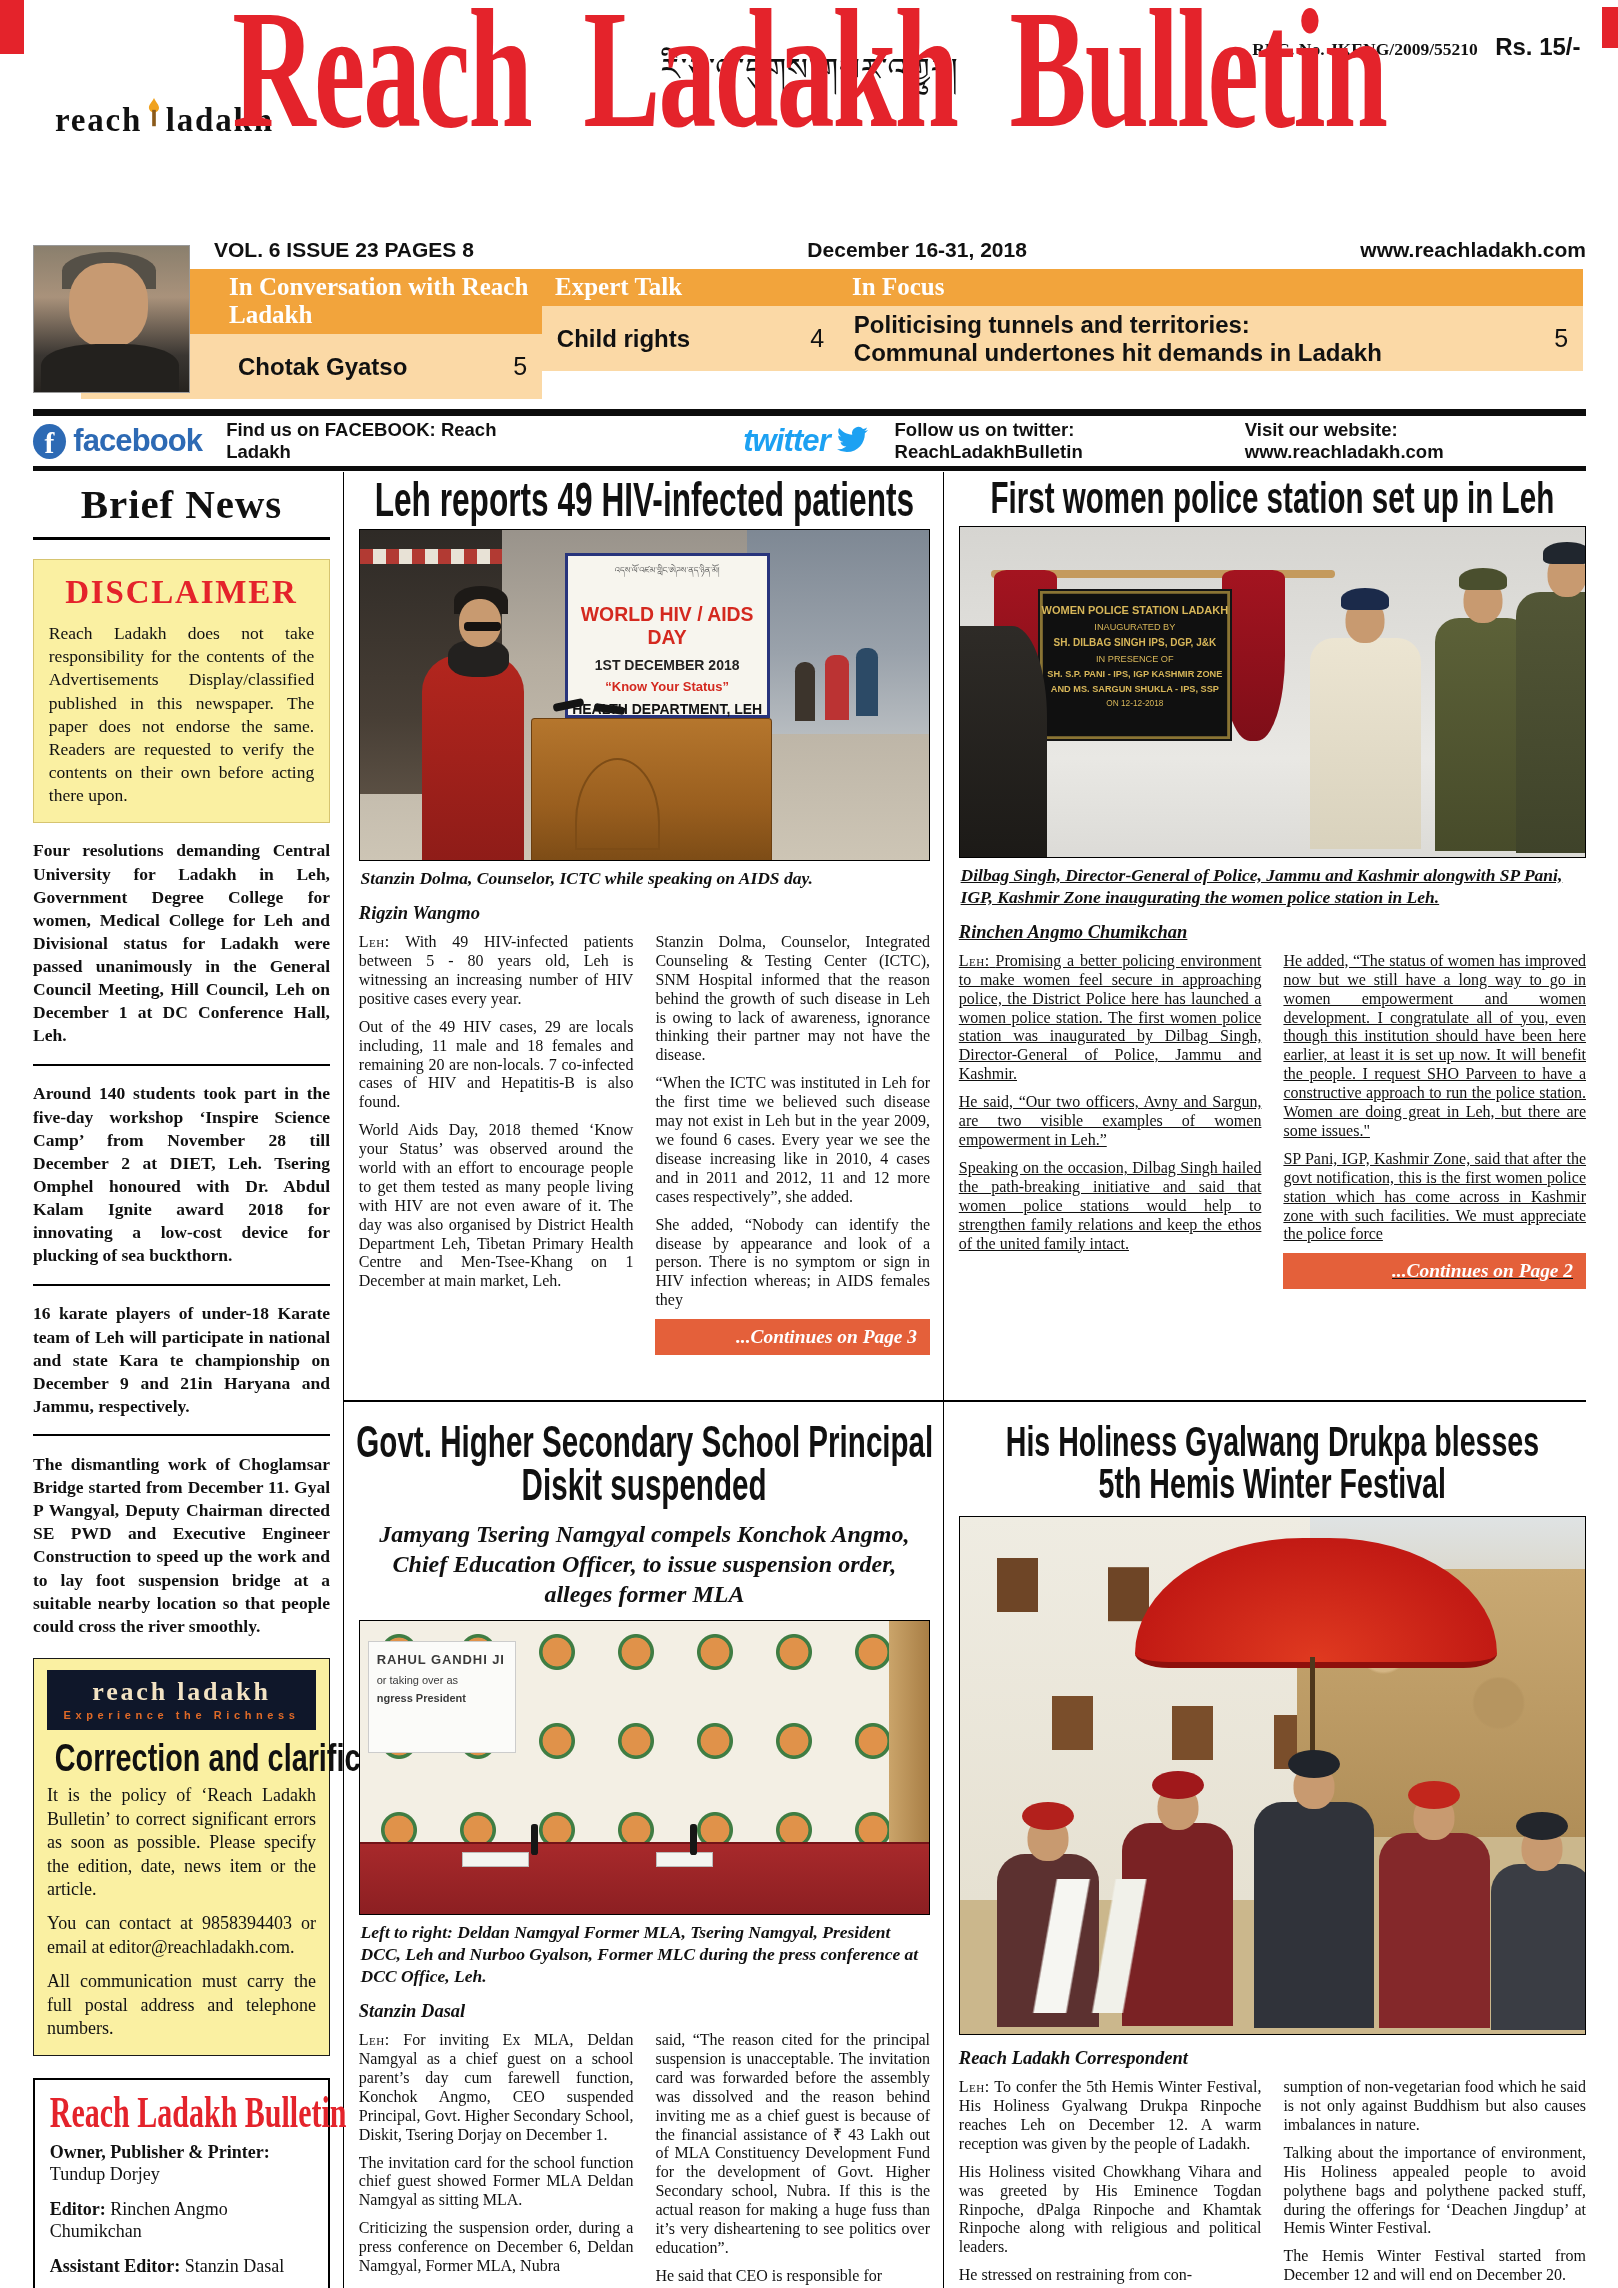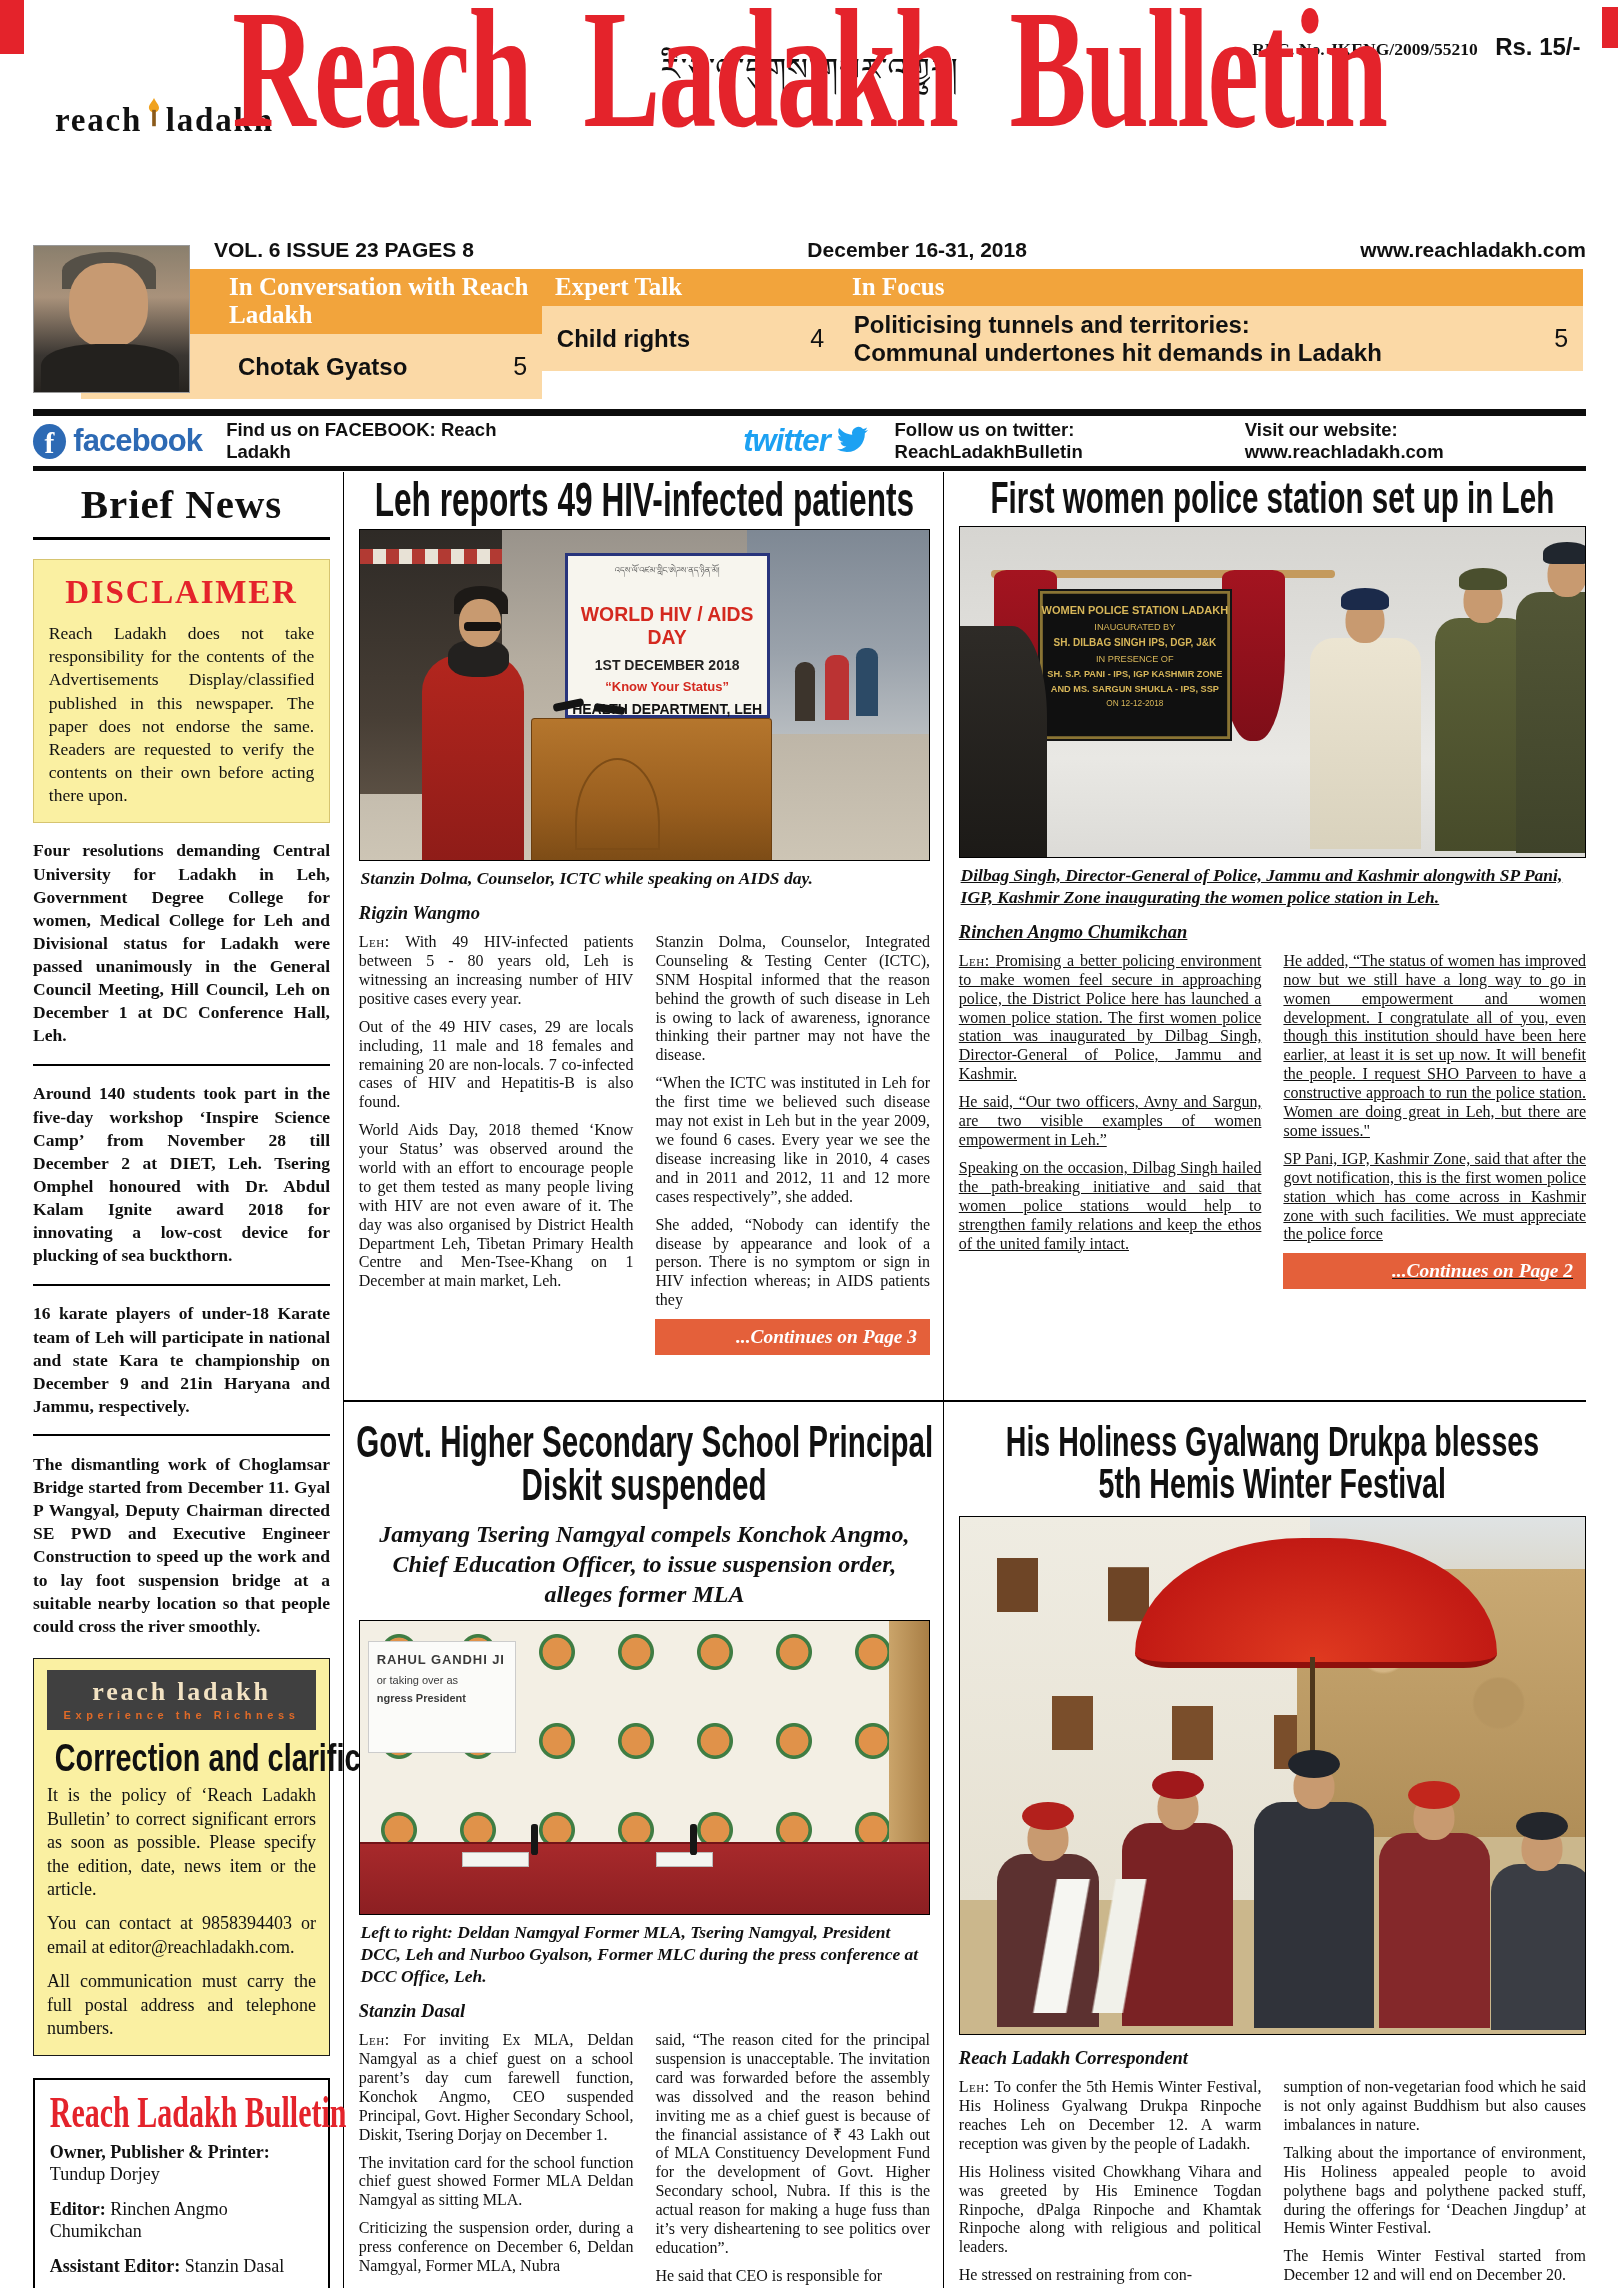--- a/index.html
+++ b/index.html
@@ -81,21 +81,21 @@
   
   .brief-title{font-family:"Liberation Serif",serif;font-weight:bold;font-size:41px;
                text-align:center;padding:7.4px 0 9.2px 0;border-bottom:3.7px solid #000;letter-spacing:0.9px;}
   .disclaimer{background:#faf0a2;border:0.9px solid #d6c470;margin-top:18.5px;padding:13px 14.8px 14.8px 14.8px;}
   .disclaimer h3{margin:1.8px 0 11px 0;text-align:center;color:#e4232b;font-size:33px;
                  letter-spacing:1.8px;font-family:"Liberation Serif",serif;}
   .disclaimer p{margin:0;text-align:justify;font-size:17.5px;line-height:1.32;}
   .brief-item{font-weight:bold;font-size:17.5px;line-height:1.32;text-align:justify;margin-top:16.6px;}
   .brief-rule{border-top:2.8px solid #000;margin-top:16.6px;}
   .corr-box{background:#faf0a2;border:1.8px solid #1a1a1a;margin-top:20px;padding:11px 13px 13px 13px;}
-  .corr-logo{background:#404040;padding:7.4px 5.5px 9.2px 5.5px;text-align:center;}
+  .corr-logo{background:#0f172a;padding:7.4px 5.5px 9.2px 5.5px;text-align:center;}
   .corr-logo .rl{color:#f3e3c3;font-weight:bold;font-size:26px;letter-spacing:2.8px;
                  font-family:"Liberation Serif",serif;}
   .corr-logo .tag{color:#e06a28;font-size:11px;letter-spacing:4.6px;font-family:"Liberation Sans",sans-serif;
                   margin-top:1.8px;font-weight:bold;}
   .corr-title{text-align:center;font-family:"Liberation Sans",sans-serif;font-weight:bold;
               font-size:30px;margin:11px 0 9.2px 0;}
   .corr-title .t{display:inline-block;transform:scale(0.96,1.3);white-space:nowrap;}
   .corr-box p{margin:0 0 11px 0;text-align:justify;font-size:18px;line-height:1.3;}
   .corr-box p:last-child{margin-bottom:1.8px;}
   .imprint{border:2.8px solid #000;margin-top:22px;padding:11px 14.8px 14.8px 14.8px;}
@@ -430,21 +430,21 @@
       <div class="byline">Rigzin Wangmo</div>
       <div class="cols">
         <div class="col">
           <p><span class="dateline">Leh:</span> <span>With 49 HIV-infected patients between 5 - 80 years old, Leh is witnessing an increasing number of HIV positive cases every year.</span></p>
           <p>Out of the 49 HIV cases, 29 are locals including, 11 male and 18 females and remaining 20 are non-locals. 7 co-infected cases of HIV and Hepatitis-B is also found.</p>
           <p>World Aids Day, 2018 themed ‘Know your Status’ was observed around the world with an effort to encourage people to get them tested as many people living with HIV are not even aware of it. The day was also organised by District Health Department Leh, Tibetan Primary Health Centre and Men-Tsee-Khang on 1 December at main market, Leh.</p>
         </div>
         <div class="col">
           <p>Stanzin Dolma, Counselor, Integrated Counseling &amp; Testing Center (ICTC), SNM Hospital informed that the reason behind the growth of such disease in Leh is owing to lack of awareness, ignorance thinking their partner may not have the disease.</p>
           <p>“When the ICTC was instituted in Leh for the first time we believed such disease may not exist in Leh but in the year 2009, we found 6 cases. Every year we see the disease increasing like in 2010, 4 cases and in 2011 and 2012, 11 and 12 more cases respectively”, she added.</p>
-          <p>She added, “Nobody can identify the disease by appearance and look of a person. There is no symptom or sign in HIV infection whereas; in AIDS patients they</p>
+          <p>She added, “Nobody can identify the disease by appearance and look of a person. There is no symptom or sign in HIV infection whereas; in AIDS females they</p>
           <div class="continues">...Continues on Page 3</div>
         </div>
       </div>
     </div>
 
     <div class="art art-pol cdiv">
       <div class="hl hl-pol"><span class="t">First women police station set up in Leh</span></div>
       <div class="photo ph-pol">
         <div class="pol-rod"></div>
         <div class="pol-curtain pol-cl"></div>

